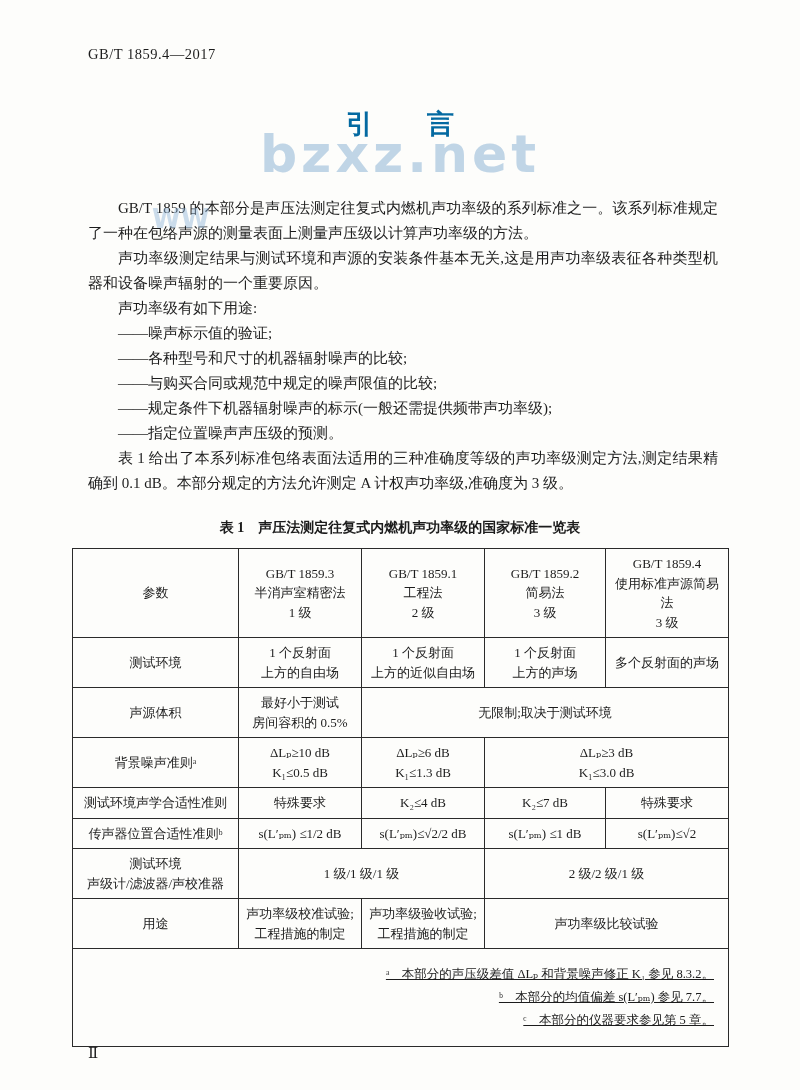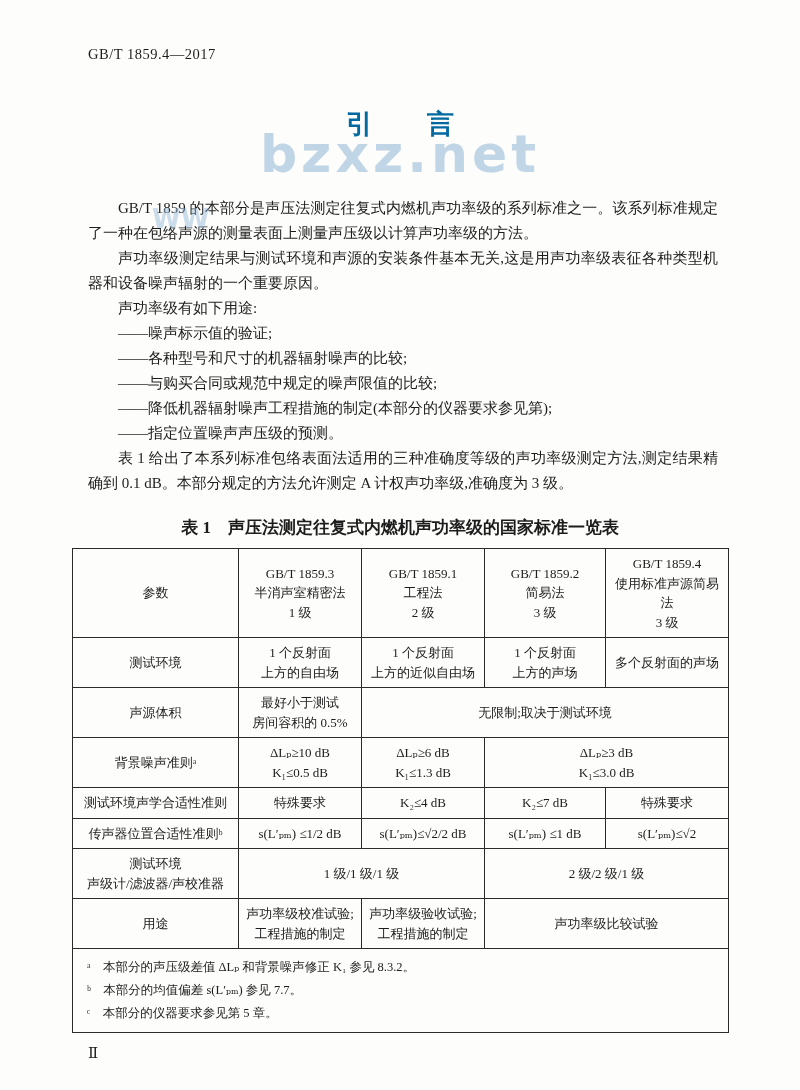--- a/index.html
+++ b/index.html
@@ -69,42 +69,43 @@
   .para, .list-item {
     margin: 0 10px 0 16px;
     text-indent: 2em;
     text-align: justify;
   }
   .table-caption {
     margin-top: 22px;
     margin-bottom: 10px;
     text-align: center;
     font-weight: bold;
-    font-size: 17px;
+    font-size: 14px;
     line-height: 20px;
   }
   table.std-table {
     border-collapse: collapse;
     table-layout: fixed;
     width: 656px;
     border: 1.5px solid #2a2a2a;
   }
   table.std-table td {
     border: 1px solid #2a2a2a;
     text-align: center;
     vertical-align: middle;
     padding: 5px 4px;
     font-size: 13px;
     line-height: 1.5;
     white-space: pre-line;
   }
   table.std-table td.footnotes-cell {
-    text-align: left;
-    padding: 7px 14px;
+    text-align: right;
+    padding: 14px 14px;
     white-space: normal;
+    text-decoration: underline;
   }
   .footnote-line {
     font-size: 12.5px;
     line-height: 23px;
   }
   .page-number {
     position: absolute;
     bottom: 28px;
     left: 88px;
     font-size: 15px;
@@ -124,21 +125,21 @@
 
   <div class="content">
 
     <p class="para">GB/T 1859 的本部分是声压法测定往复式内燃机声功率级的系列标准之一。该系列标准规定了一种在包络声源的测量表面上测量声压级以计算声功率级的方法。</p>
     <p class="para">声功率级测定结果与测试环境和声源的安装条件基本无关,这是用声功率级表征各种类型机器和设备噪声辐射的一个重要原因。</p>
     <p class="para">声功率级有如下用途:</p>
 
     <p class="list-item">——噪声标示值的验证;</p>
     <p class="list-item">——各种型号和尺寸的机器辐射噪声的比较;</p>
     <p class="list-item">——与购买合同或规范中规定的噪声限值的比较;</p>
-    <p class="list-item">——降低机器辐射噪声工程措施的制定(本部分的仪器要求参见第);</p>
+    <p class="list-item">——规定条件下机器辐射噪声的标示(一般还需提供频带声功率级);</p>
     <p class="list-item">——指定位置噪声声压级的预测。</p>
 
     <p class="para">表 1 给出了本系列标准包络表面法适用的三种准确度等级的声功率级测定方法,测定结果精确到 0.1 dB。本部分规定的方法允许测定 A 计权声功率级,准确度为 3 级。</p>
 
     <div class="table-caption">表 1　声压法测定往复式内燃机声功率级的国家标准一览表</div>
 
     <table class="std-table">
       <colgroup>
         <col style="width:166px">
           <col style="width:123px">

